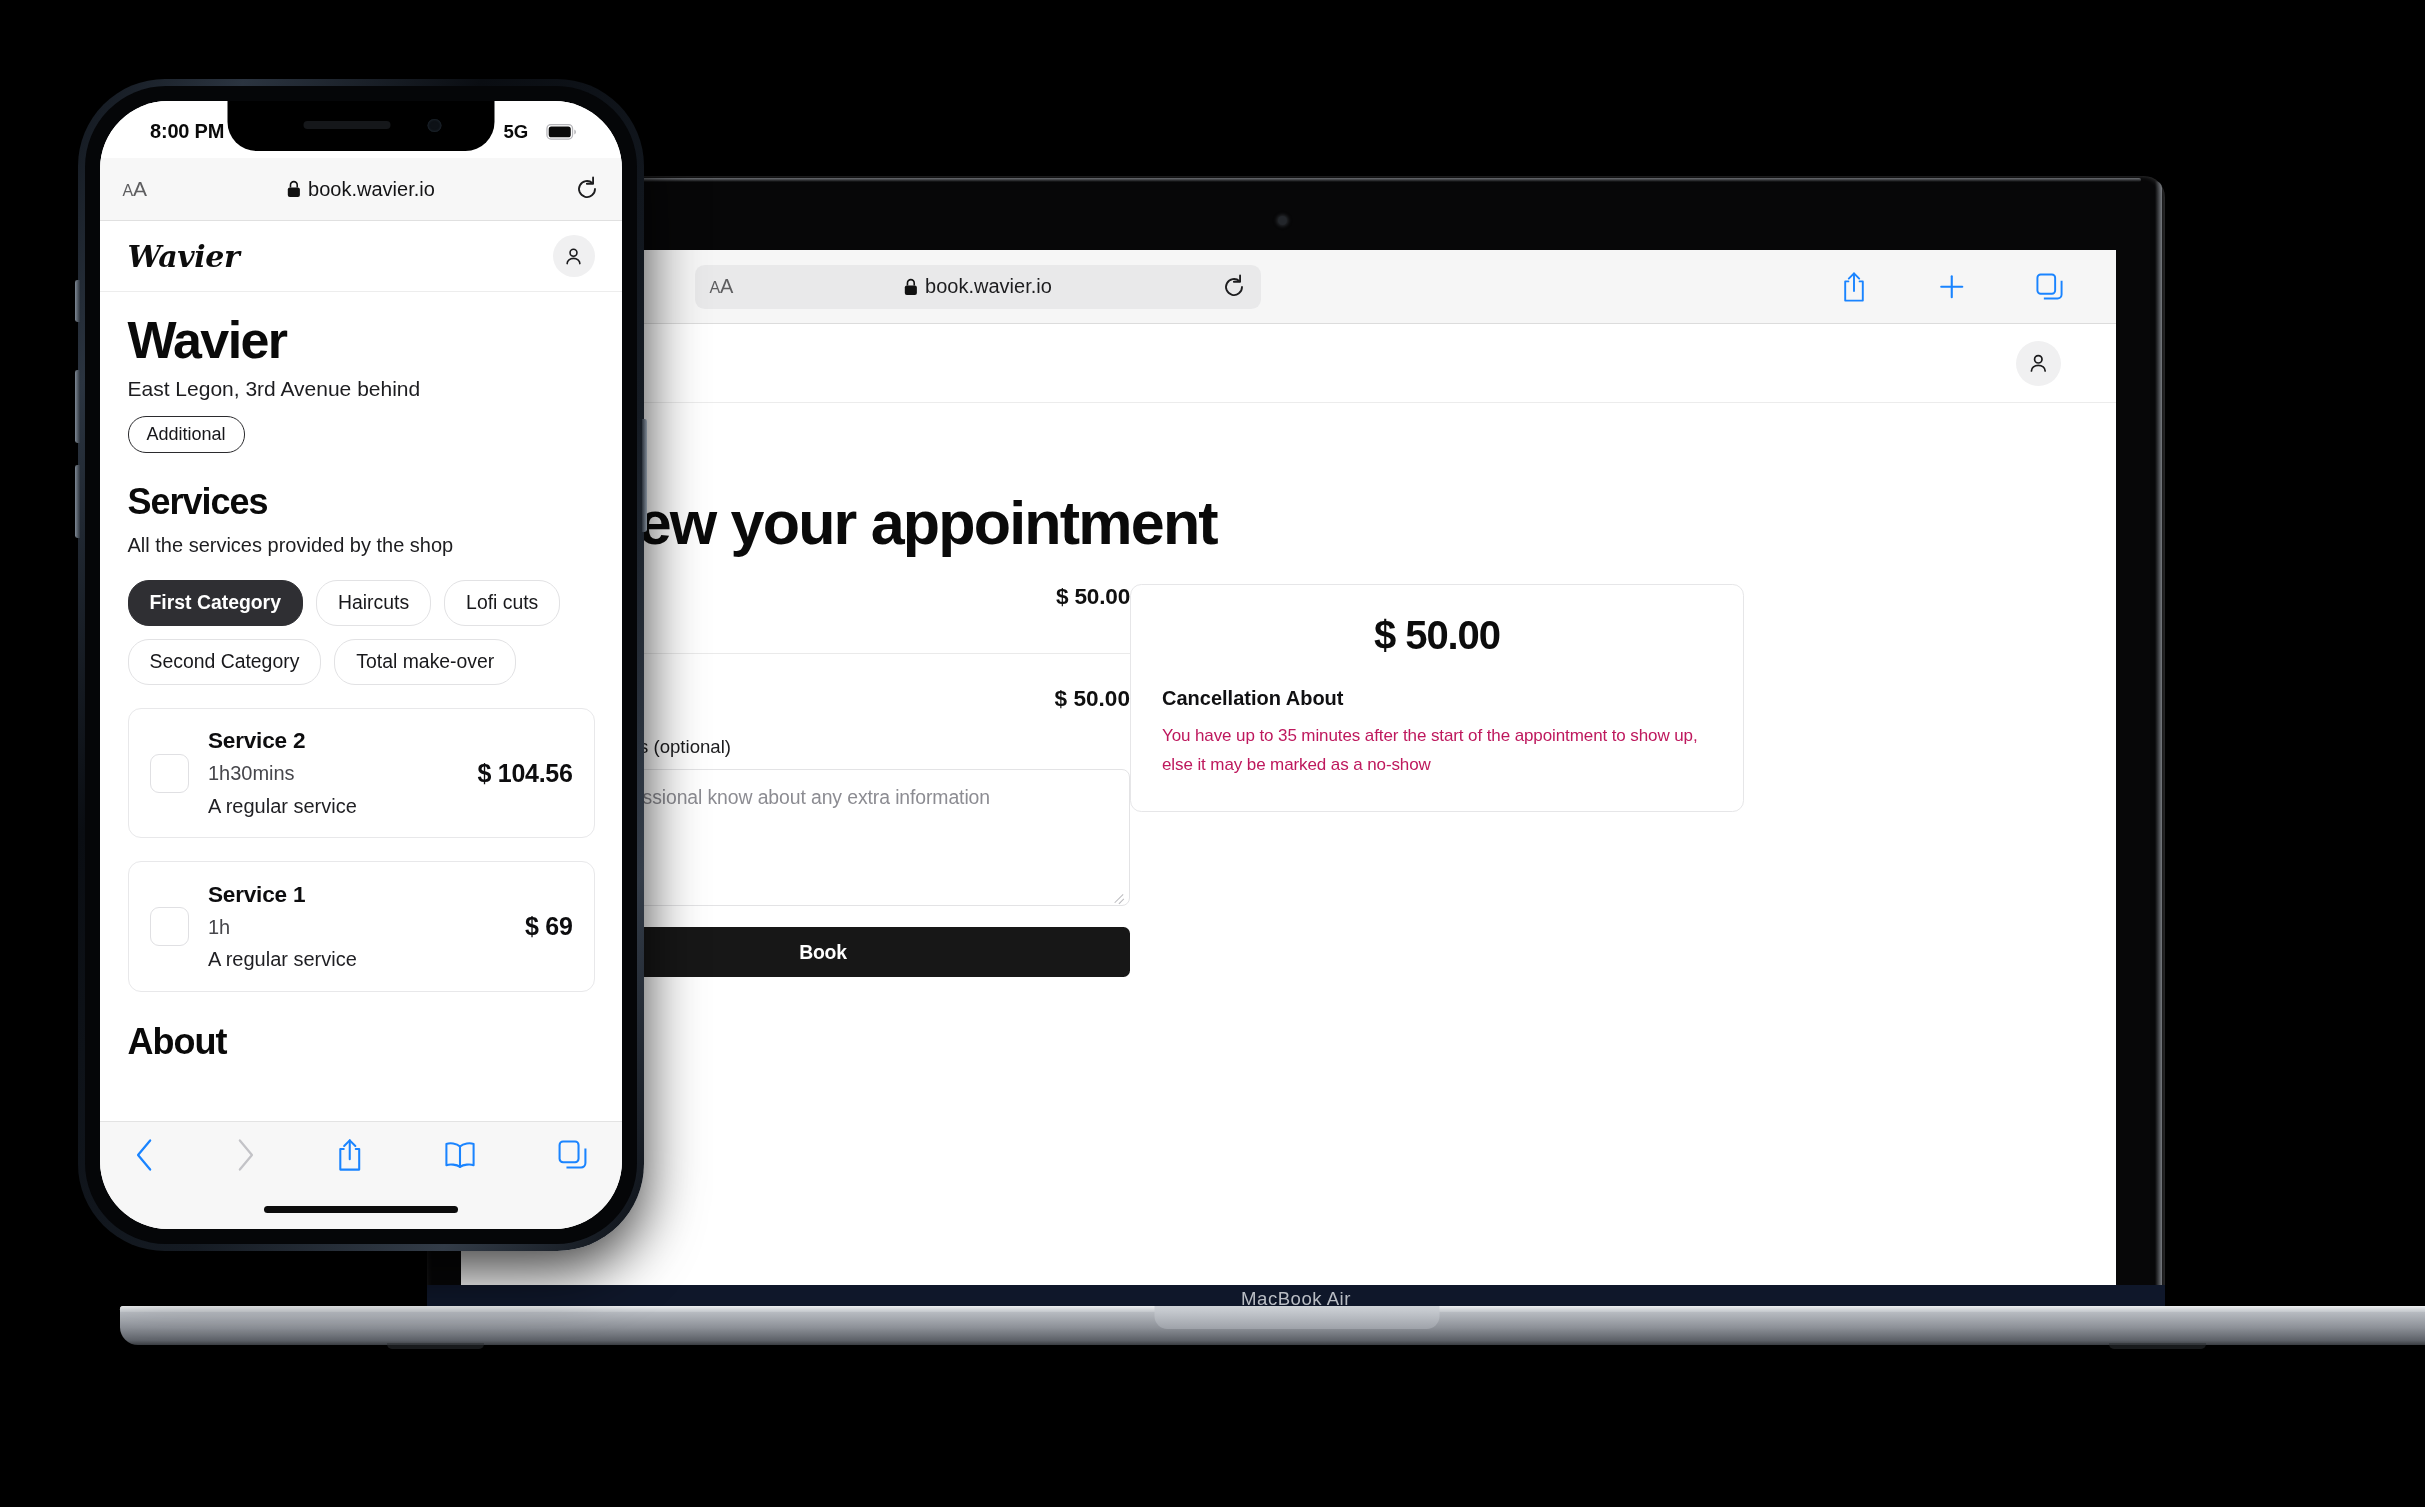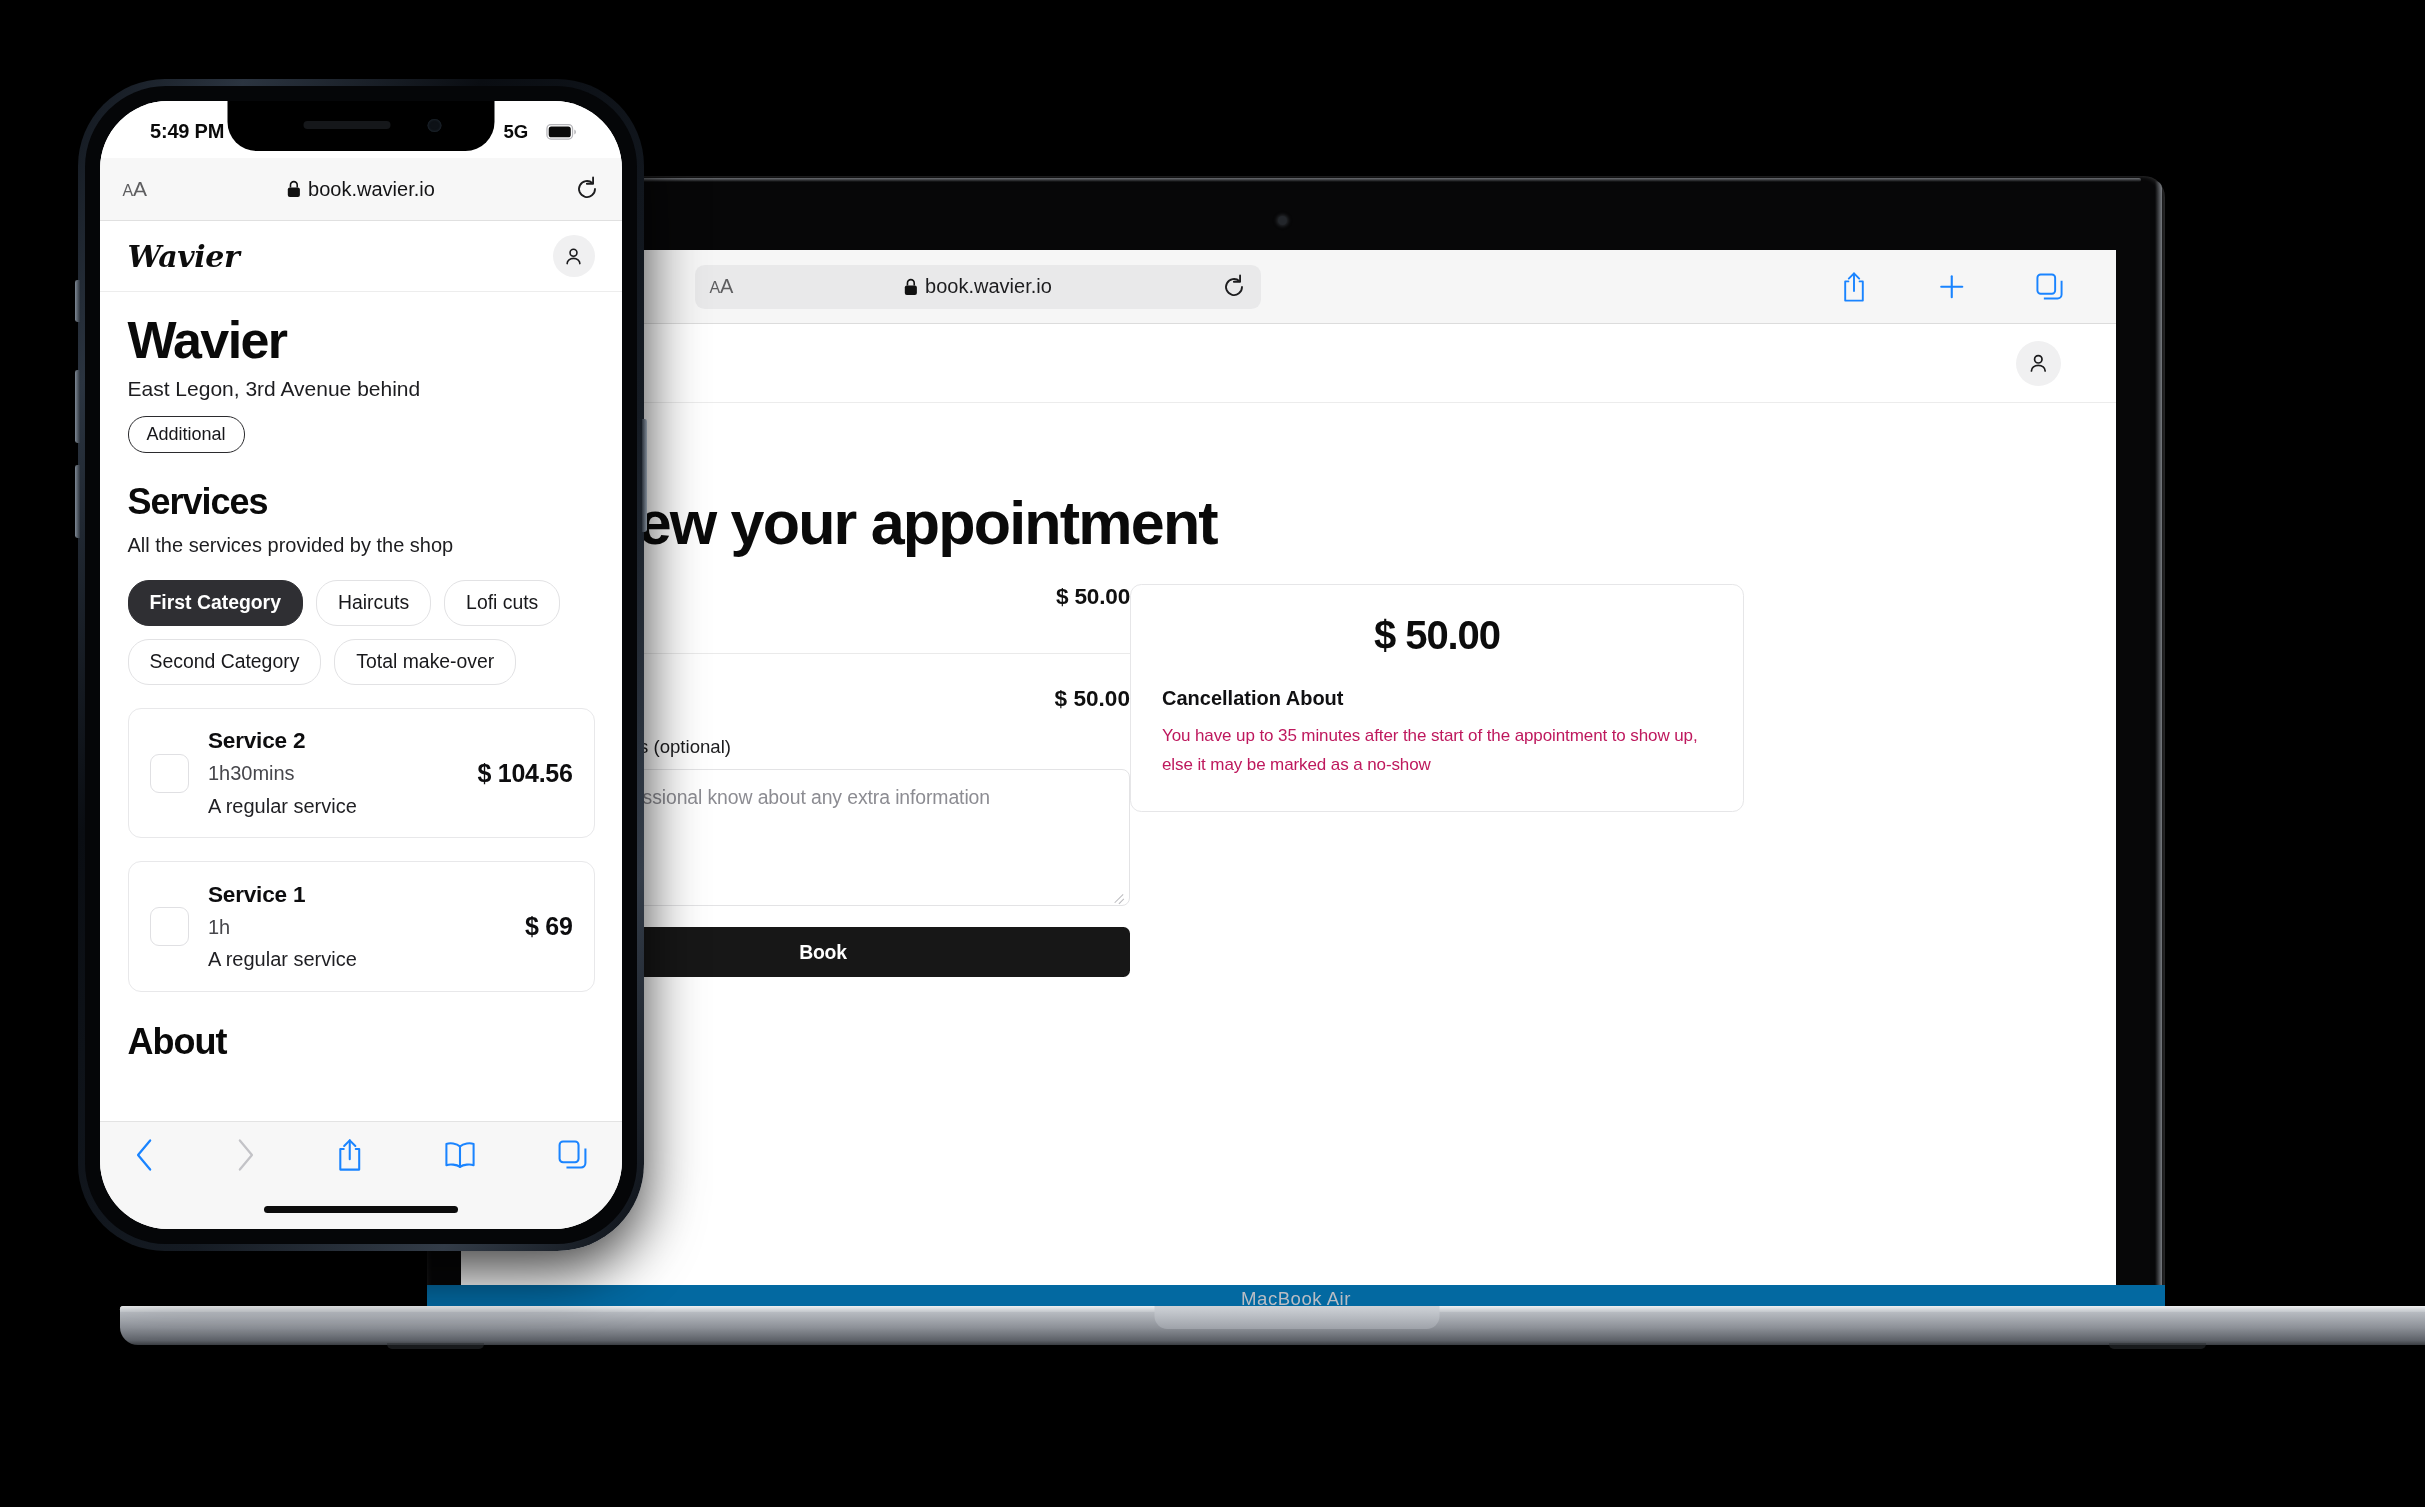--- a/index.html
+++ b/index.html
@@ -69,21 +69,21 @@
     height: 1035px;
     background: #ffffff;
     overflow: hidden;
   }
   .laptop-chin {
     position: absolute;
     left: 0;
     right: 0;
     bottom: 0;
     height: 27px;
-    background: #0369a1;
+    background: #0f172a;
     display: flex;
     align-items: center;
     justify-content: center;
   }
   .chin-label {
     color: #b9bdc4;
     font-size: 18.6px;
     letter-spacing: 0.5px;
   }
   
@@ -799,21 +799,21 @@
   <div class="phone-frame"></div>
   <div class="phone-frame-inner"></div>
   <div class="phone-btn btn-silence"></div>
   <div class="phone-btn btn-volup"></div>
   <div class="phone-btn btn-voldn"></div>
   <div class="btn-power"></div>
 
   <div class="phone-screen">
 
     <div class="ios-status">
-      <div class="ios-time">5:49 PM</div>
+      <div class="ios-time">8:00 PM</div>
       <div class="ios-right">
         <svg width="24" height="18" viewBox="0 0 30 22">
           <rect x="0" y="14" width="5" height="8" rx="1.4" fill="#0a0a0a"></rect>
           <rect x="7" y="10" width="5" height="12" rx="1.4" fill="#0a0a0a"></rect>
           <rect x="14" y="6" width="5" height="16" rx="1.4" fill="#0a0a0a"></rect>
           <rect x="21" y="2" width="5" height="20" rx="1.4" fill="#b9b9bd"></rect>
         </svg>
         <span class="ios-5g">5G</span>
         <svg width="31" height="16" viewBox="0 0 38 20">
           <rect x="0.8" y="0.8" width="32" height="18" rx="5" fill="none" stroke="#b5b5b9" stroke-width="1.6"></rect>

